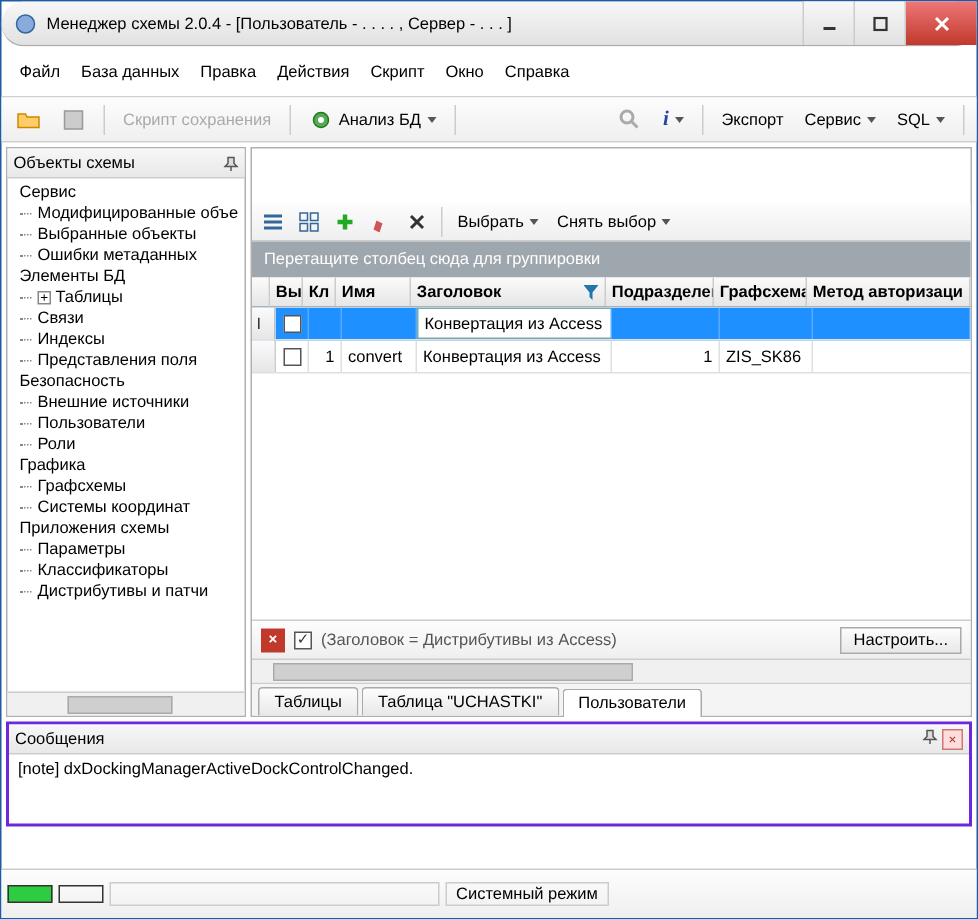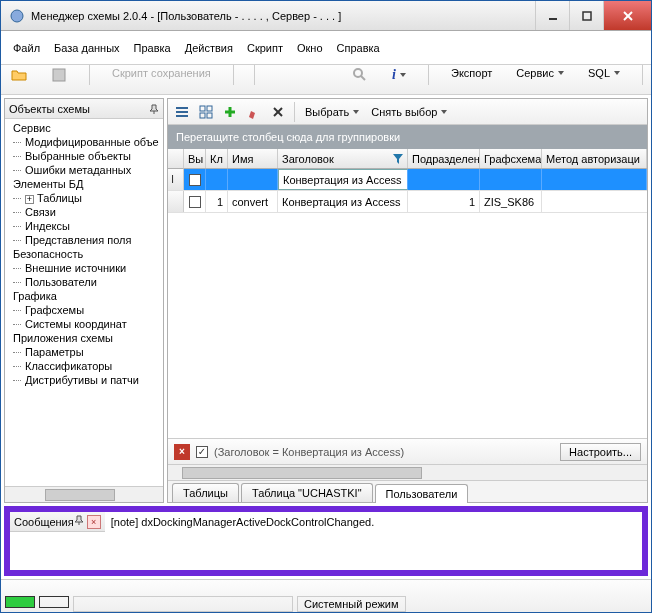--- a/index.html
+++ b/index.html
@@ -1,67 +1,67 @@
 <!DOCTYPE html>
 <html><head>
 <meta charset="utf-8">
 <style>
 * { box-sizing: border-box; font-family: Tahoma, sans-serif; font-size: 11px; }
 body { margin: 0; background: #fff; }
 .window { width: 652px; height: 613px; border: 1px solid #1e5ba3; background: #fff; display: flex; flex-direction: column; }
-.titlebar { height: 30px; background: linear-gradient(#f7f7f7,#e1e1e1); display: flex; align-items: center; padding: 0 0 0 8px; border-bottom: 1px solid #aaa; }
+.titlebar { height: 30px; background: linear-gradient(#f7f7f7,#e1e1e1); display: flex; align-items: center; padding: 0 0 0 8px; border-bottom: 1px solid #aaa; border-radius: 15px; }
 .titlebar .ico { width: 16px; height: 16px; margin-right: 6px; }
 .titlebar .title { flex: 1; color: #000; }
 .winbtns { display: flex; height: 100%; }
 .winbtn { width: 34px; display: flex; align-items: center; justify-content: center; border-left: 1px solid #ccc; background: linear-gradient(#f7f7f7,#e1e1e1); }
 .winbtn.close { width: 48px; background: linear-gradient(#e77,#c0392b); }
 .winbtn.close svg { stroke: #fff; }
 .menubar { height: 34px; display: flex; align-items: center; padding: 0 6px; gap: 2px; border-bottom: 1px solid #d0d0d0; }
 .menubar span { padding: 2px 6px; }
-.toolbar { height: 30px; display: flex; align-items: flex-start; padding: 0 6px; gap: 16px; border-bottom: 1px solid #d0d0d0; background: linear-gradient(#fdfdfd,#efefef); }
+.toolbar { height: 30px; display: flex; align-items: center; padding: 0 6px; gap: 6px; border-bottom: 1px solid #d0d0d0; background: linear-gradient(#fdfdfd,#efefef); }
 .tbtn { display: flex; align-items: center; gap: 4px; padding: 2px 4px; }
 .sep { width: 1px; height: 20px; background: #ccc; margin: 0 2px; }
 .disabled { color: #aaa; }
 .caret { width: 0; height: 0; border-left: 3px solid transparent; border-right: 3px solid transparent; border-top: 4px solid #555; }
 .body { flex: 1; display: flex; flex-direction: column; min-height: 0; }
 .mid { flex: 1; display: flex; min-height: 0; }
 .leftpanel { width: 160px; border: 1px solid #b0b0b0; margin: 3px; display: flex; flex-direction: column; }
 .panelhead { height: 20px; background: linear-gradient(#f7f7f7,#e8e8e8); border-bottom: 1px solid #ccc; display: flex; align-items: center; justify-content: space-between; padding: 0 4px; }
 .pin { width: 10px; height: 10px; }
 .tree { flex: 1; overflow: auto; padding: 2px 4px; }
 .tree .node { padding: 1px 0 1px 4px; white-space: nowrap; }
 .tree .child { padding-left: 16px; position: relative; }
 .tree .child::before { content: ""; position: absolute; left: 4px; top: 50%; width: 8px; height: 1px; border-top: 1px dotted #888; }
 .tree .tog { display: inline-block; width: 9px; height: 9px; border: 1px solid #888; text-align: center; line-height: 7px; font-size: 9px; margin-right: 3px; background: #fff; }
 .hscroll { height: 16px; background: #f0f0f0; border-top: 1px solid #ccc; position: relative; }
 .hscroll .thumb { position: absolute; left: 40px; top: 2px; width: 70px; height: 12px; background: #cfcfcf; border: 1px solid #aaa; }
 .rightpanel { flex: 1; margin: 3px 3px 3px 0; border: 1px solid #b0b0b0; display: flex; flex-direction: column; min-width: 0; }
-.gridtoolbar { height: 26px; display: flex; align-items: center; padding: 0 4px; gap: 4px; border-bottom: 1px solid #ccc; background: linear-gradient(#fdfdfd,#efefef); }
+.gridtoolbar { height: 26px; display: flex; align-items: center; padding: 0 4px; gap: 4px; border-bottom: 1px solid #ccc; background: linear-gradient(#fdfdfd,#efefef); margin-top: 36px; }
 .iconbtn { width: 20px; height: 20px; display: flex; align-items: center; justify-content: center; border: 1px solid transparent; }
 .grouprow { height: 24px; background: #9fa7ae; color: #fff; display: flex; align-items: center; padding: 0 8px; }
 .gridhead { display: flex; height: 20px; background: linear-gradient(#fbfbfb,#e6e6e6); border-bottom: 1px solid #b0b0b0; }
-.gh { border-right: 1px solid #ccc; padding: 2px 4px; overflow: hidden; white-space: nowrap; display: flex; align-items: center; }
+.gh { border-right: 1px solid #ccc; padding: 2px 4px; overflow: hidden; white-space: nowrap; display: flex; align-items: center; font-weight: bold; }
 .gridbody { flex: 1; overflow: auto; background: #fff; }
 .grow { display: flex; height: 22px; align-items: stretch; border-bottom: 1px solid #e0e0e0; }
 .grow.sel { background: #1e90ff; color: #fff; }
 .gcell { border-right: 1px solid #e0e0e0; padding: 2px 4px; overflow: hidden; white-space: nowrap; display: flex; align-items: center; }
 .grow.sel .gcell { border-right-color: #5aaaff; }
 .rowind { width: 16px; background: linear-gradient(#fbfbfb,#e6e6e6); border-right: 1px solid #ccc; }
 .editcell { background: #fff; color: #000; border: 1px solid #7aa; }
 .filterbar { height: 26px; display: flex; align-items: center; padding: 0 6px; gap: 6px; background: linear-gradient(#fdfdfd,#efefef); border-top: 1px solid #ccc; }
 .xbox { width: 16px; height: 16px; background: #c0392b; color: #fff; display: flex; align-items: center; justify-content: center; font-weight: bold; font-size: 10px; }
 .customize { margin-left: auto; padding: 2px 8px; border: 1px solid #aaa; background: linear-gradient(#fdfdfd,#e8e8e8); }
 .gridscroll { height: 16px; background: #f0f0f0; border-top: 1px solid #ccc; position: relative; }
 .gridscroll .thumb { position: absolute; left: 14px; top: 2px; width: 240px; height: 12px; background: #cfcfcf; border: 1px solid #aaa; }
 .bottomtabs { height: 22px; display: flex; align-items: flex-end; padding: 0 4px; border-top: 1px solid #ccc; background: #f4f4f4; }
 .btab { padding: 3px 10px; border: 1px solid #aaa; border-bottom: none; margin-right: 2px; background: linear-gradient(#fdfdfd,#e8e8e8); border-radius: 3px 3px 0 0; }
 .btab.active { background: #fff; position: relative; top: 1px; }
-.msgpanel { margin: 0 3px 3px 3px; border: 6px solid #6d28d9; display: flex; flex-direction: row; height: 70px; }
+.msgpanel { margin: 0 3px 3px 3px; border: 2px solid #6d28d9; display: flex; flex-direction: column; height: 70px; }
 .msgbody { flex: 1; padding: 4px 6px; overflow: auto; }
-.statusbar { height: 22px; border-top: 1px solid #ccc; display: flex; padding: 16px 4px; gap: 4px; background: linear-gradient(#fdfdfd,#efefef); }
+.statusbar { height: 22px; border-top: 1px solid #ccc; display: flex; align-items: center; padding: 16px 4px; gap: 4px; background: linear-gradient(#fdfdfd,#efefef); margin-top: 25px; }
 .led { width: 30px; height: 12px; border: 1px solid #333; }
 .led.green { background: #2ecc40; }
 .stcell { border: 1px solid #ccc; padding: 1px 6px; height: 16px; }
 .chk { width: 12px; height: 12px; border: 1px solid #555; background: #fff; }
 .chk.on::after { content: "✓"; font-size: 10px; line-height: 10px; color: #333; display: block; text-align: center; }
 .smallclose { width: 14px; height: 14px; border: 1px solid #c77; background: #fdd; display: flex; align-items: center; justify-content: center; font-size: 9px; color: #a33; }
 .filtericon { width:10px; height:10px; }
 </style>
 </head>
 <body>
@@ -111,20 +111,28 @@
     <div class="tbtn disabled">
         <svg width="16" height="16">
           <rect x="2" y="2" width="12" height="12" fill="#ccc" stroke="#999"></rect>
         </svg>
       </div>
     <div class="sep"></div>
     <div class="tbtn disabled">
         <span>Скрипт сохранения</span>
       </div>
     <div class="sep"></div>
+    <div class="tbtn">
+      <svg width="16" height="16">
+          <circle cx="8" cy="8" r="5" fill="#5a5" stroke="#272"></circle>
+          <circle cx="8" cy="8" r="2" fill="#fff"></circle>
+        </svg>
+      <span>Анализ БД</span>
+        <span class="caret"></span>
+    </div>
     <div class="sep"></div>
     <div style="flex:1"></div>
     <div class="tbtn disabled">
         <svg width="16" height="16">
           <circle cx="6" cy="6" r="4" fill="none" stroke="#aaa" stroke-width="2"></circle>
           <line x1="9" y1="9" x2="13" y2="13" stroke="#aaa" stroke-width="2"></line>
         </svg>
       </div>
     <div class="tbtn">
         <span style="font-family:Georgia;font-style:italic;font-weight:bold;font-size:14px;color:#24a">i</span>
@@ -160,20 +168,21 @@
           <div class="node child">Выбранные объекты</div>
           <div class="node child">Ошибки метаданных</div>
           <div class="node">Элементы БД</div>
           <div class="node child"><span class="tog">+</span><span>Таблицы</span></div>
           <div class="node child">Связи</div>
           <div class="node child">Индексы</div>
           <div class="node child">Представления поля</div>
           <div class="node">Безопасность</div>
           <div class="node child">Внешние источники</div>
           <div class="node child">Пользователи</div>
+          <div class="node child">Роли</div>
           <div class="node">Графика</div>
           <div class="node child">Графсхемы</div>
           <div class="node child">Системы координат</div>
           <div class="node">Приложения схемы</div>
           <div class="node child">Параметры</div>
           <div class="node child">Классификаторы</div>
           <div class="node child">Дистрибутивы и патчи</div>
         </div>
         <div class="hscroll">
             <div class="thumb"></div>
@@ -267,21 +276,21 @@
             <div class="gcell" style="width:22px;justify-content:flex-end">1</div>
             <div class="gcell" style="width:50px">convert</div>
             <div class="gcell" style="width:130px">Конвертация из Access</div>
             <div class="gcell" style="width:72px;justify-content:flex-end">1</div>
             <div class="gcell" style="width:62px">ZIS_SK86</div>
           </div>
         </div>
         <div class="filterbar">
           <div class="xbox">×</div>
           <div class="chk on"></div>
-          <span style="color:#555">(Заголовок = Конвертация из Access)</span>
+          <span style="color:#555">(Заголовок = Дистрибутивы из Access)</span>
           <div class="customize">Настроить...</div>
         </div>
         <div class="gridscroll">
             <div class="thumb"></div>
           </div>
         <div class="bottomtabs">
           <div class="btab">Таблицы</div>
           <div class="btab">Таблица "UCHASTKI"</div>
           <div class="btab active">Пользователи</div>
         </div>

